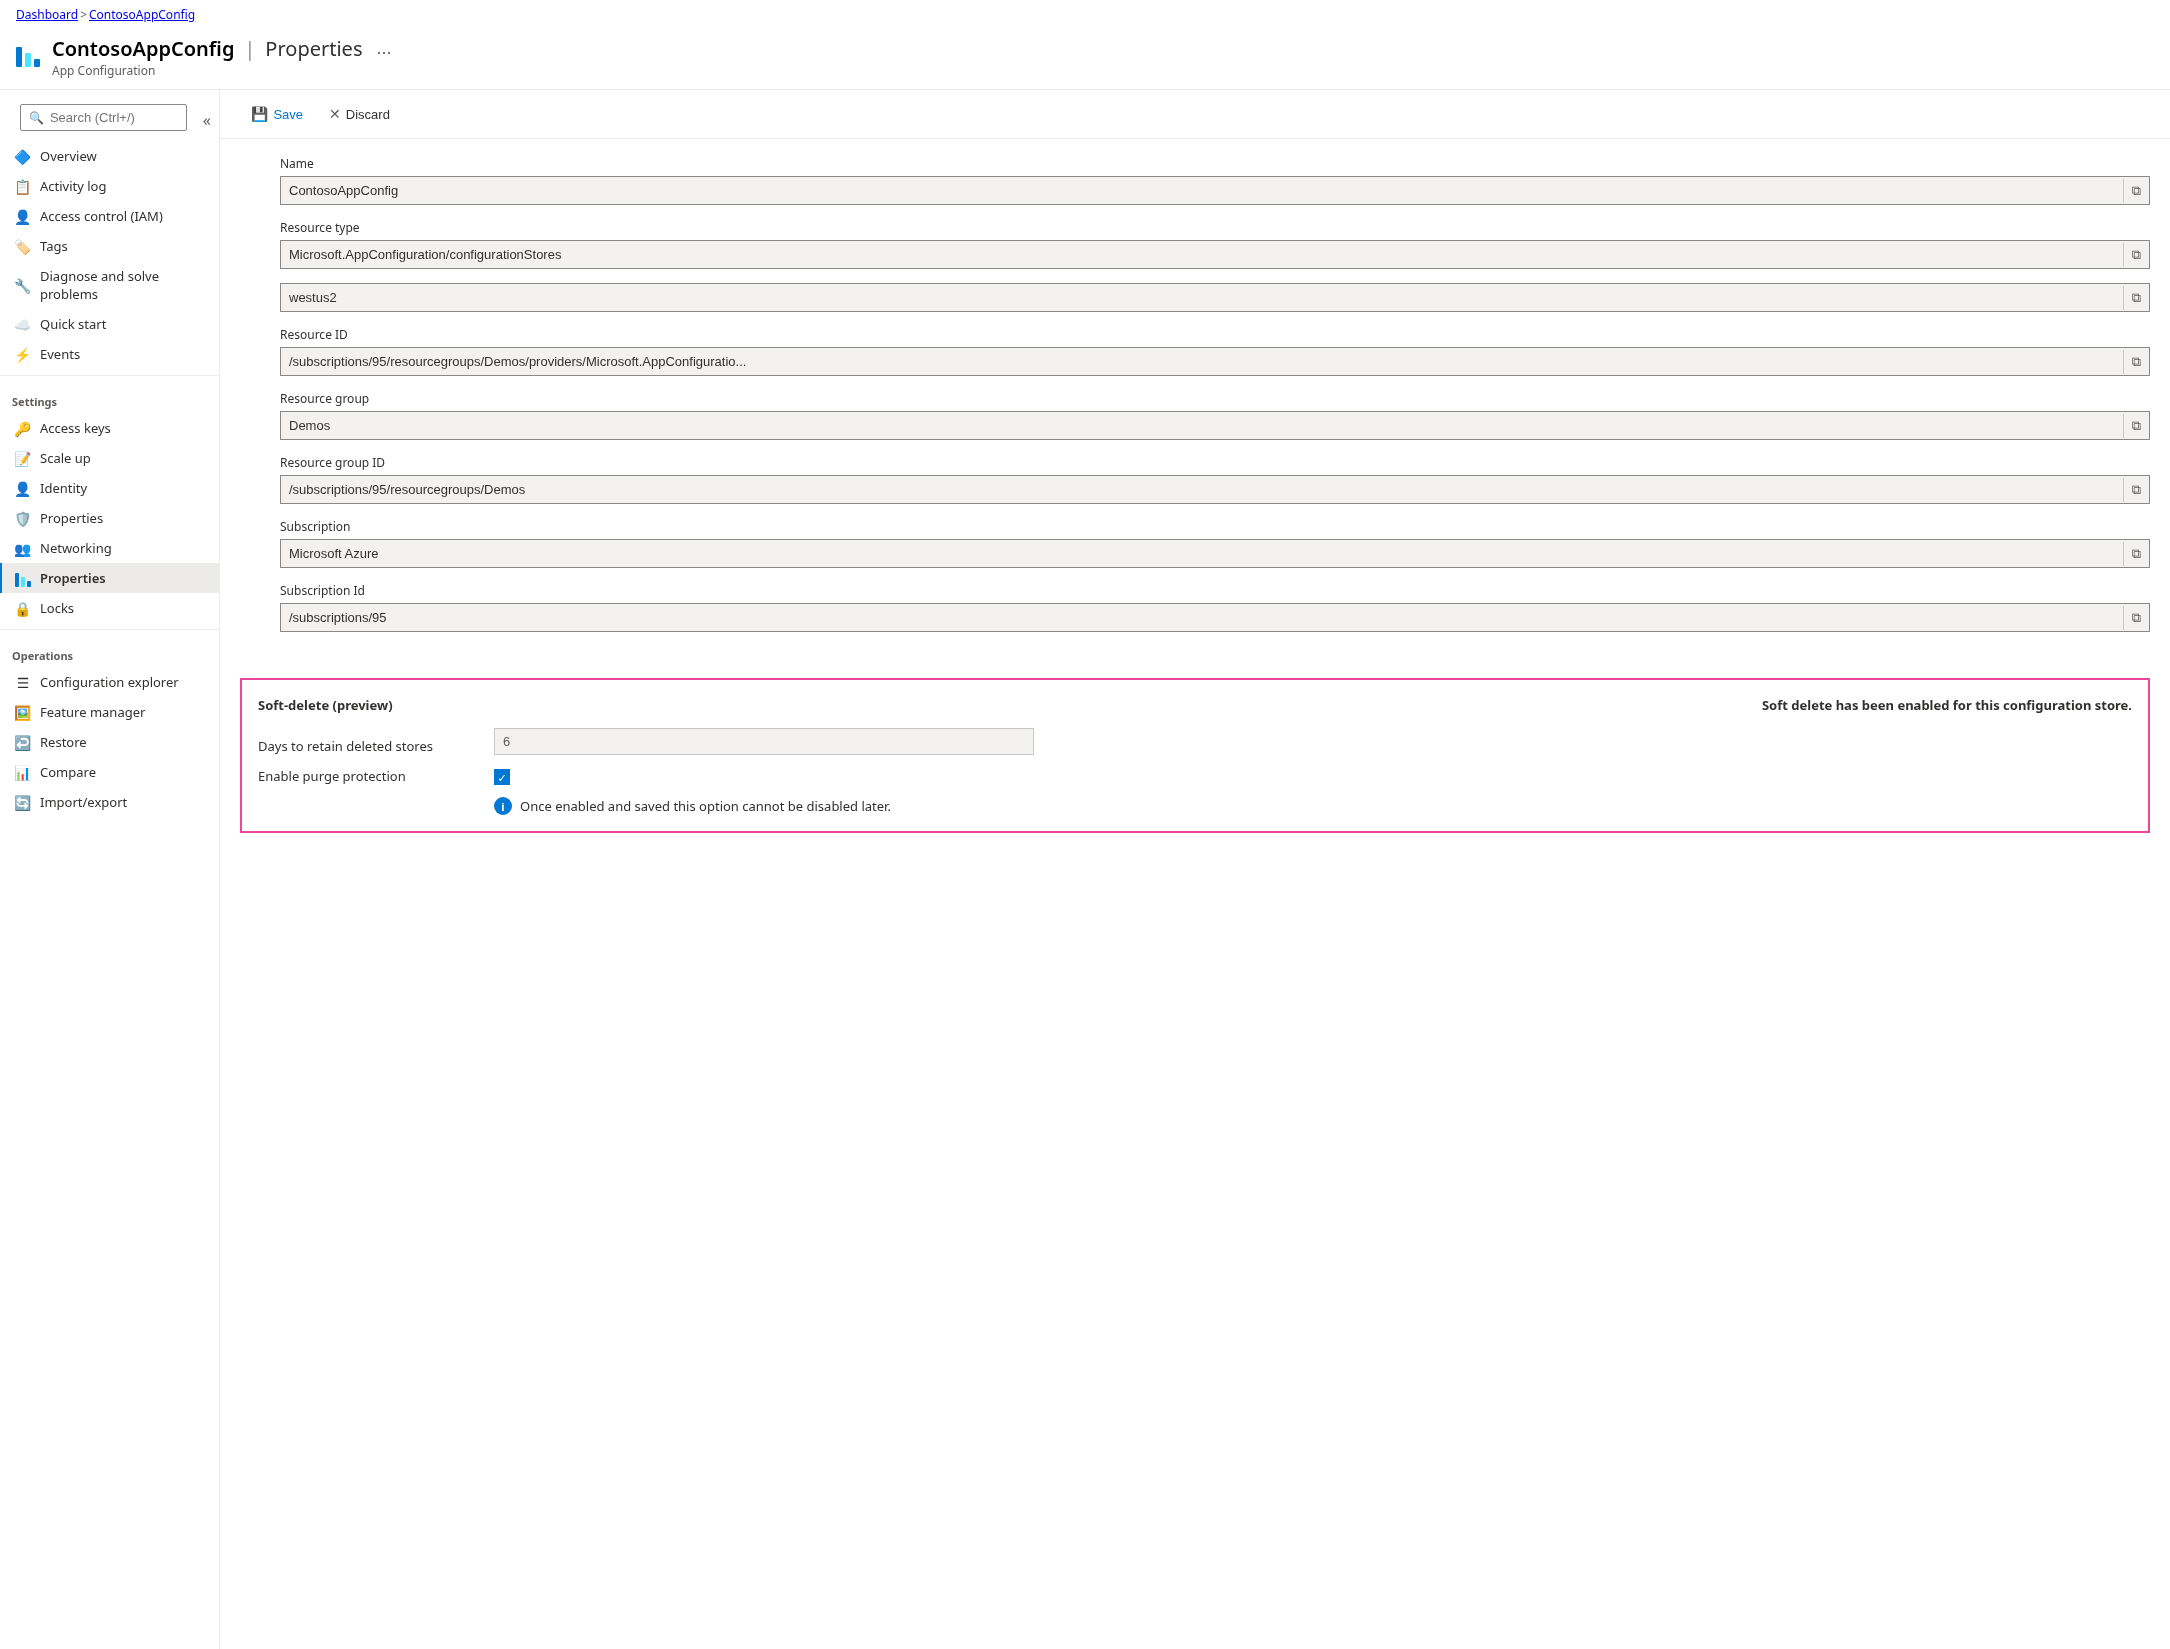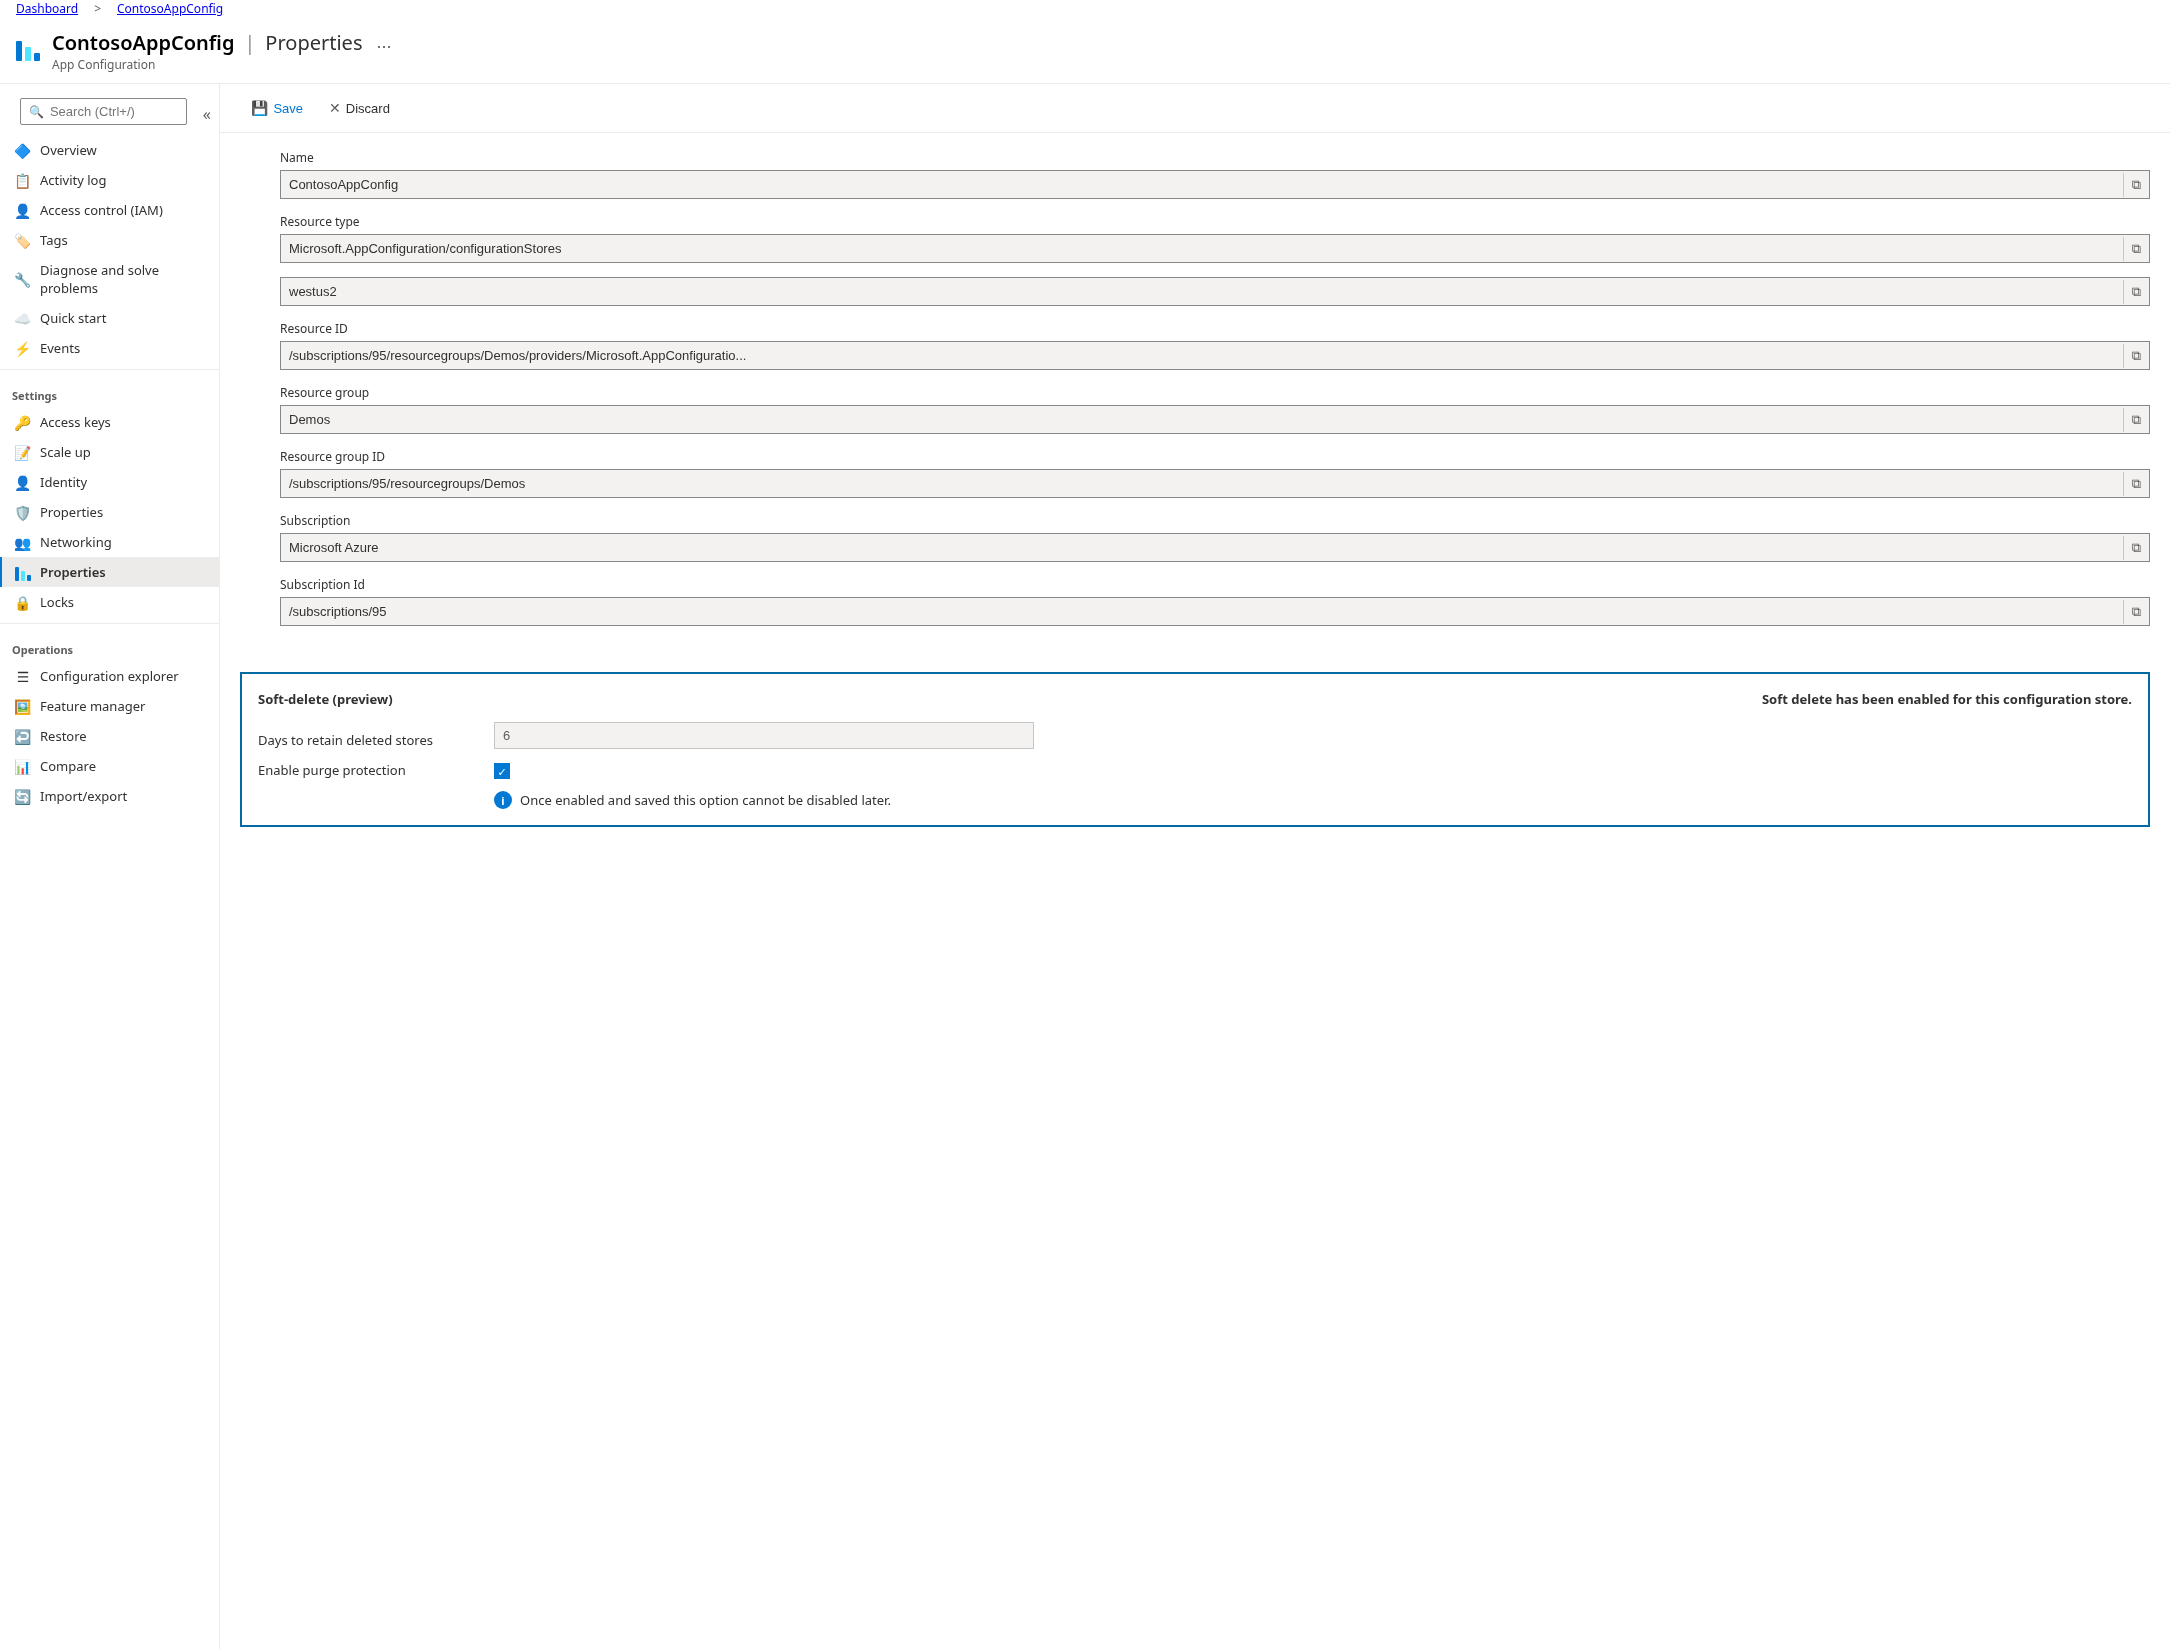--- a/index.html
+++ b/index.html
@@ -1,19 +1,19 @@
 <!DOCTYPE html>
 <html><head>
   <meta charset="utf-8">
   <style>
     * { box-sizing: border-box; margin: 0; padding: 0; }
     body { font-family: 'Segoe UI', system-ui, sans-serif; font-size: 13px; color: #323130; background: #fff; }
 
     
-    .breadcrumb { display: flex; align-items: flex-start; gap: 16px; padding: 0 16px 6px; font-size: 12px; color: #0078d4; }
+    .breadcrumb { display: flex; align-items: flex-start; gap: 2px; padding: 6px 16px 6px; font-size: 12px; color: #0078d4; }
     .breadcrumb span { color: #605e5c; }
 
     
     .page-header { display: flex; align-items: center; padding: 6px 16px 10px; border-bottom: 1px solid #edebe9; }
     .page-header-icon { display: flex; gap: 3px; align-items: flex-end; margin-right: 12px; }
     .bar { width: 6px; border-radius: 1px; }
     .bar1 { height: 20px; background: #0078d4; }
     .bar2 { height: 14px; background: #50e6ff; }
     .bar3 { height: 8px; background: #0078d4; }
     .page-header-text h1 { font-size: 20px; font-weight: 600; color: #000; }
@@ -45,21 +45,21 @@
 
     
     .form-section { padding: 16px 20px; }
     .form-field { margin-bottom: 14px; margin-left: 40px; }
     .form-label { font-size: 12px; color: #323130; margin-bottom: 4px; font-weight: 400; }
     .form-input-wrapper { display: flex; align-items: center; border: 1px solid #8a8886; background: #f3f2f1; }
     .form-input { flex: 1; padding: 6px 8px; font-size: 13px; color: #323130; background: transparent; border: none; outline: none; }
     .copy-btn { padding: 4px 8px; cursor: pointer; background: none; border: none; border-left: 1px solid #c8c6c4; color: #605e5c; font-size: 13px; }
 
     
-    .soft-delete-section { margin: 16px 20px; border: 2px solid #0369a1; padding: 16px; }
+    .soft-delete-section { margin: 16px 20px; border: 2px solid #ec4899; padding: 16px; }
     .soft-delete-header { display: flex; justify-content: space-between; align-items: flex-start; margin-bottom: 14px; }
     .soft-delete-title { font-weight: 700; font-size: 13px; }
     .soft-delete-status { font-weight: 700; font-size: 13px; }
     .soft-delete-row { display: flex; align-items: flex-end; margin-bottom: 12px; gap: 16px; }
     .soft-delete-row-label { min-width: 220px; font-size: 13px; }
     .sd-input { border: 1px solid #c8c6c4; padding: 5px 8px; font-size: 13px; color: #605e5c; background: #f3f2f1; min-width: 540px; }
     .checkbox-blue { width: 16px; height: 16px; background: #0078d4; display: flex; align-items: center; justify-content: center; }
     .checkbox-check { color: #fff; font-size: 11px; }
     .info-row { display: flex; align-items: center; gap: 8px; margin-left: 236px; }
     .info-icon { width: 18px; height: 18px; border-radius: 50%; background: #0078d4; color: #fff; display: flex; align-items: center; justify-content: center; font-size: 11px; font-weight: 700; flex-shrink: 0; }

